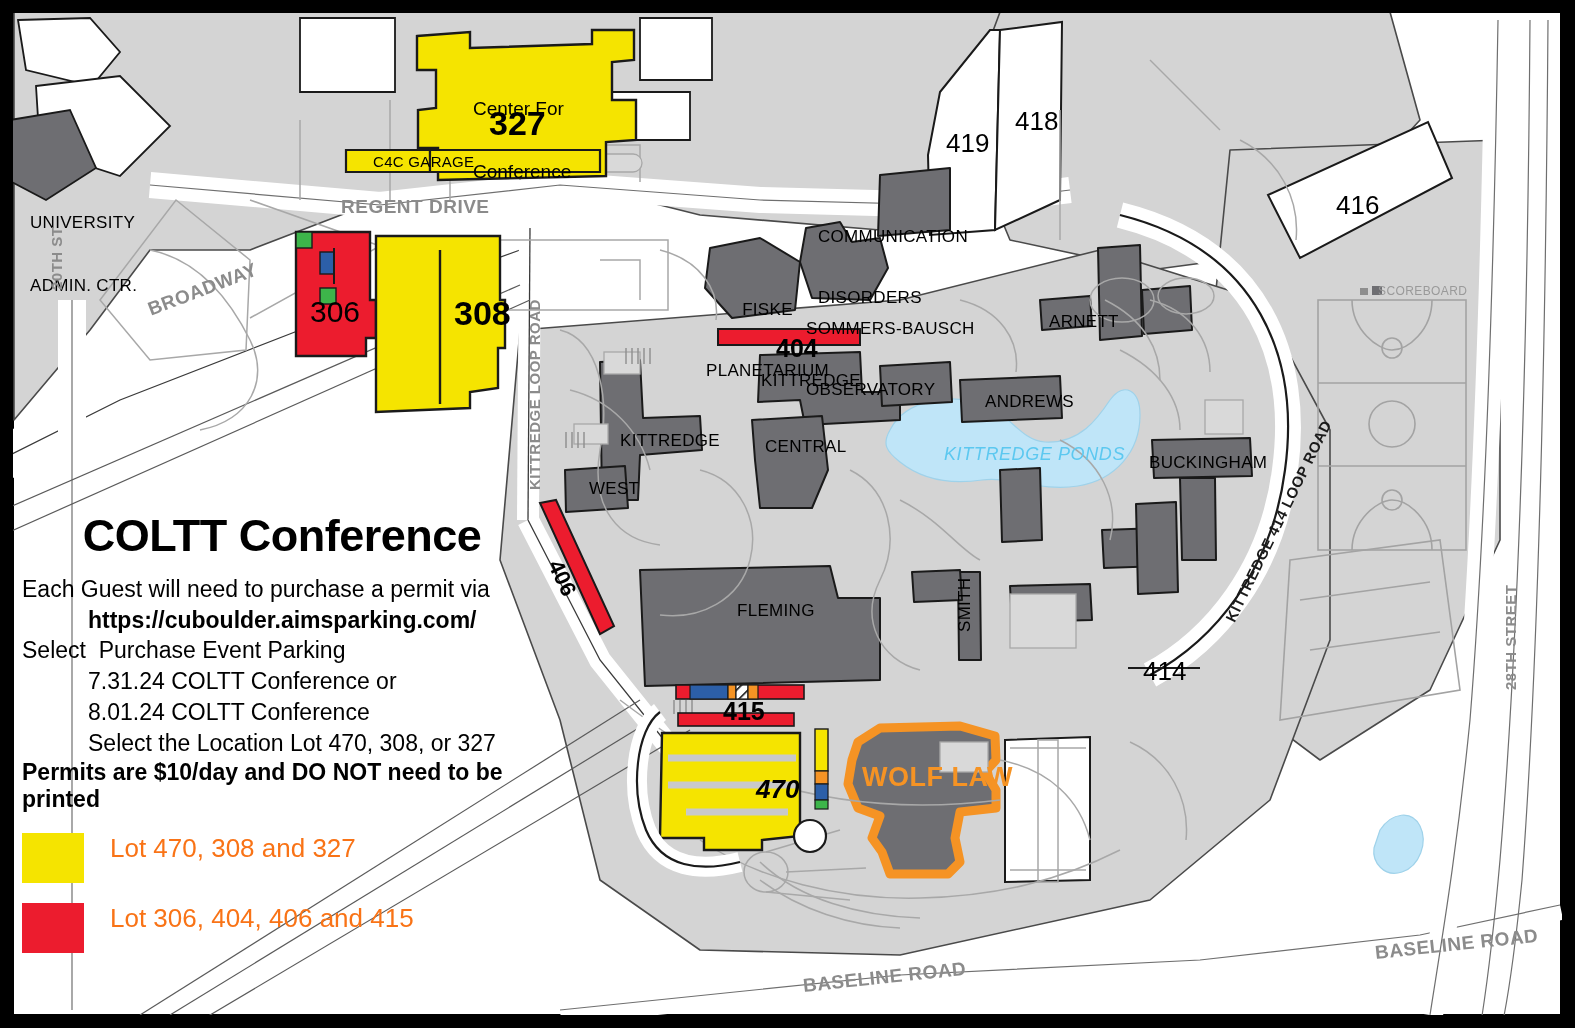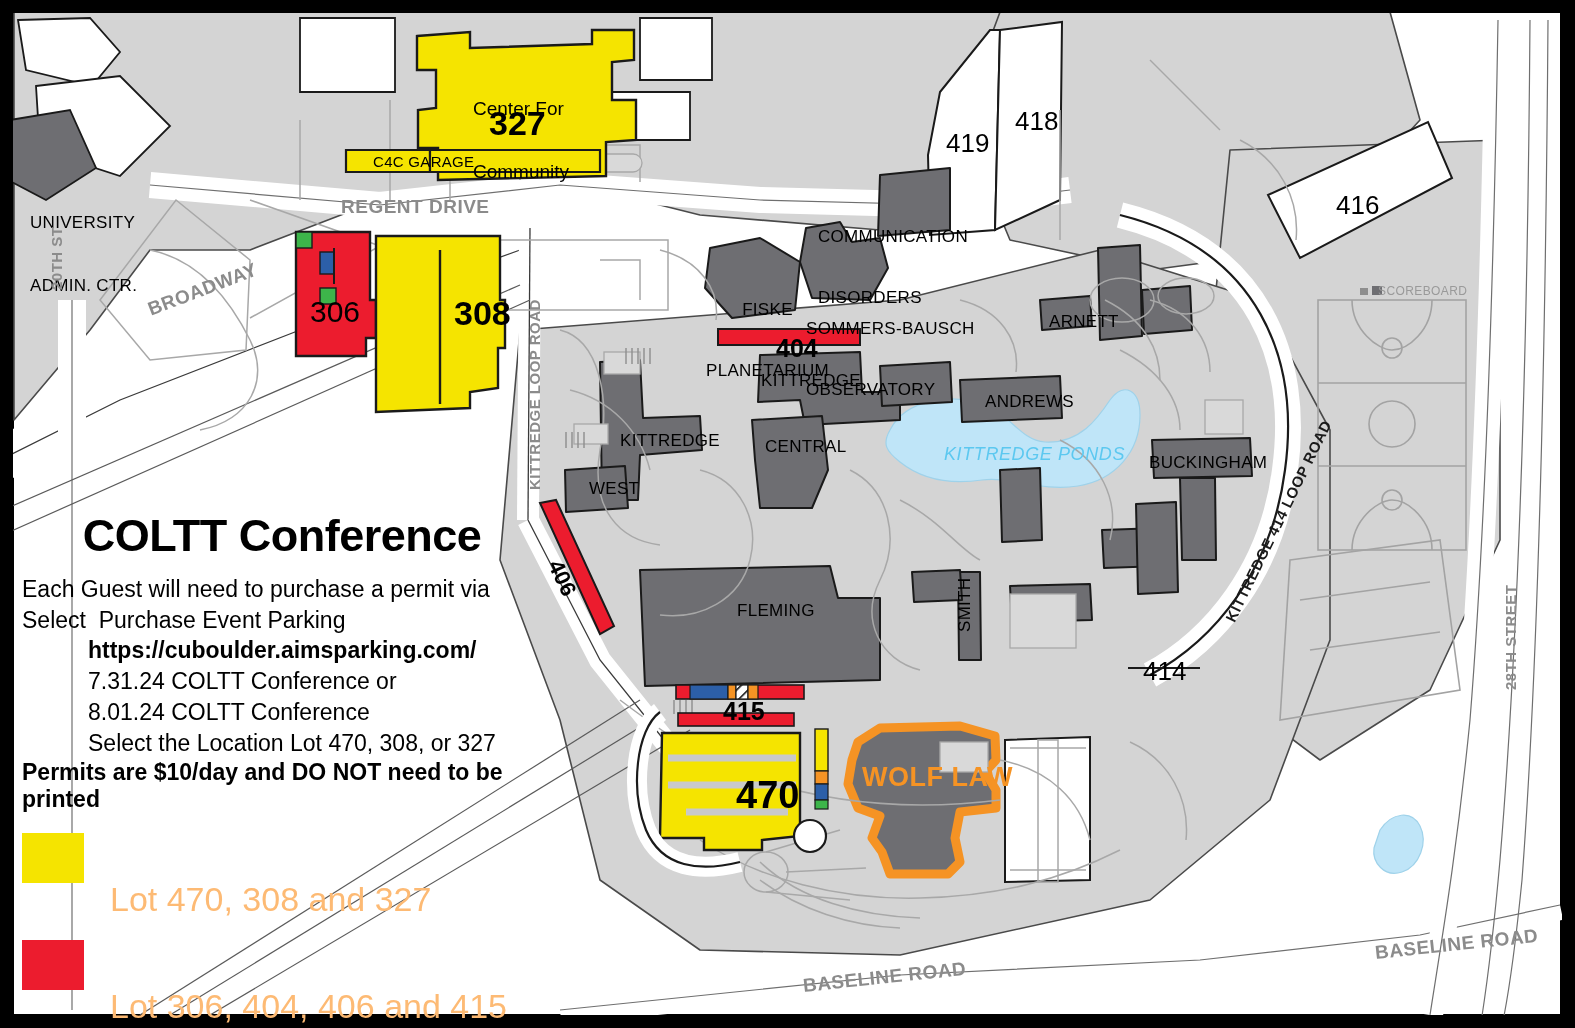--- a/index.html
+++ b/index.html
@@ -25,21 +25,21 @@
 
   
   #info{position:absolute;left:22px;top:512px;width:520px;}
   #title{font-weight:bold;font-size:45px;line-height:1.06;text-align:center;color:#000;
          letter-spacing:-0.5px;}
   .body-line{font-size:23px;color:#000;line-height:1.34;white-space:pre;}
   .body-line.b{font-weight:bold;}
   #note{font-weight:bold;font-size:23px;color:#000;}
   .legend-row{display:flex;align-items:flex-start;margin-top:20px;}
   .swatch{width:62px;height:50px;flex:0 0 62px;margin-right:26px;}
-  .legend-txt{font-size:34px;color:#fdba74;line-height:1.22;margin-top:46px;}
+  .legend-txt{font-size:26px;color:#f97316;line-height:1.22;}
 </style>
 </head>
 <body>
 
 <div id="page">
   <div id="map-frame">
 
     <svg class="layer" viewBox="0 0 1575 1028">
       <defs>
         <pattern id="hatch" width="8" height="8" patternTransform="rotate(45)" patternUnits="userSpaceOnUse">
@@ -272,21 +272,21 @@
       <rect x="0" y="0" width="1575" height="1028" fill="none" stroke="#000" stroke-width="26"></rect>
     </svg>
 
     <div class="txt lbl-bldg" style="left:30px;top:172px;line-height:1.22;">
       <div>UNIVERSITY</div>
       <div>ADMIN. CTR.</div>
     </div>
 
     <div class="txt lbl-cfc" style="left:473px;top:55px;width:120px;">
       <div>Center For</div>
-      <div>Community</div>
+      <div>Conference</div>
     </div>
     <div class="txt lbl-lotnum" style="left:489px;top:104px;">327</div>
 
     <div class="txt lbl-c4c" style="left:353px;top:153px;">C4C GARAGE</div>
 
     <div class="txt lbl-road" style="left:341px;top:196px;">REGENT DRIVE</div>
 
     <div class="txt lbl-road" style="left:145px;top:300px;transform:rotate(-21deg);transform-origin:left top;">BROADWAY</div>
 
     <div class="txt lbl-road-sm" style="left:48px;top:290px;transform:rotate(-90deg);transform-origin:left top;">20TH ST</div>
@@ -311,21 +311,21 @@
       <div>PLANETARIUM</div>
     </div>
     <div class="txt lbl-bldg" style="left:806px;top:278px;line-height:1.2;">
       <div>SOMMERS-BAUSCH</div>
       <div>OBSERVATORY</div>
     </div>
 
     <div class="txt lbl-lotred" style="left:776px;top:334px;">404</div>
     <div class="txt lbl-lotred" style="left:566px;top:556px;transform:rotate(65deg);transform-origin:left top;font-size:22px;">406</div>
     <div class="txt lbl-lotred" style="left:723px;top:697px;">415</div>
-    <div class="txt lbl-lotnum" style="left:736px;top:774px;font-size:38px;">470</div>
+    <div class="txt lbl-lotnum" style="left:756px;top:774px;font-size:26px;font-style:italic;">470</div>
 
     <div class="txt lbl-bldg" style="left:761px;top:371px;">KITTREDGE</div>
     <div class="txt lbl-bldg" style="left:620px;top:431px;">KITTREDGE</div>
     <div class="txt lbl-bldg" style="left:589px;top:479px;">WEST</div>
     <div class="txt lbl-bldg" style="left:765px;top:437px;">CENTRAL</div>
     <div class="txt lbl-bldg" style="left:737px;top:601px;">FLEMING</div>
     <div class="txt lbl-bldg" style="left:1049px;top:312px;">ARNETT</div>
     <div class="txt lbl-bldg" style="left:985px;top:392px;">ANDREWS</div>
     <div class="txt lbl-bldg" style="left:1149px;top:453px;">BUCKINGHAM</div>
     <div class="txt lbl-bldg" style="left:955px;top:632px;transform:rotate(-90deg);transform-origin:left top;">SMITH</div>
@@ -343,22 +343,22 @@
 
     <div class="txt lbl-road-sm" style="left:1502px;top:690px;transform:rotate(-90deg);transform-origin:left top;">28TH STREET</div>
 
     <div id="info">
       <div id="title">
         <div>COLTT Conference</div>
       </div>
 
       <div style="margin-top:14px;">
         <div class="body-line">Each Guest will need to purchase a permit via</div>
+        <div class="body-line b" style="padding-left:66px;">https://cuboulder.aimsparking.com/</div>
         <div class="body-line">Select  Purchase Event Parking</div>
-        <div class="body-line b" style="padding-left:66px;">https://cuboulder.aimsparking.com/</div>
         <div class="body-line" style="padding-left:66px;">7.31.24 COLTT Conference or</div>
         <div class="body-line" style="padding-left:66px;">8.01.24 COLTT Conference</div>
         <div class="body-line" style="padding-left:66px;">Select the Location Lot 470, 308, or 327</div>
       </div>
 
       <div id="note">Permits are $10/day and DO NOT need to be printed</div>
 
       <div class="legend-row">
         <div class="swatch" style="background:#F5E400;"></div>
         <div class="legend-txt">Lot 470, 308 and 327</div>

